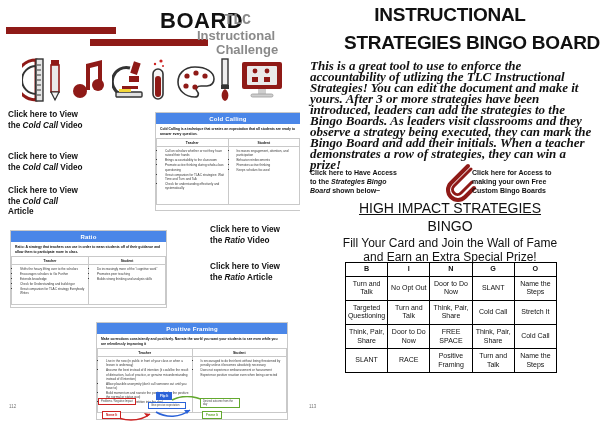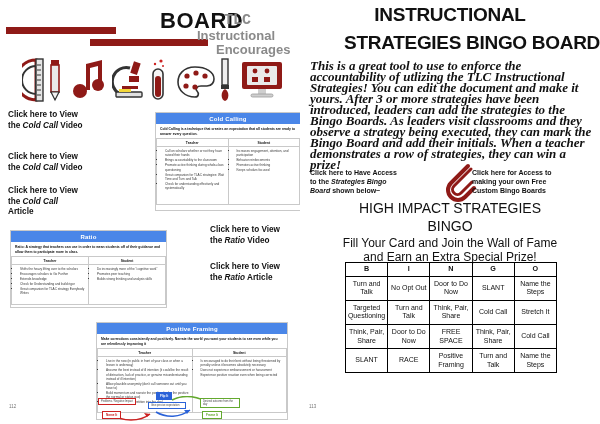--- a/index.html
+++ b/index.html
@@ -57,21 +57,21 @@
 <body>
 
 <div class="page page-left">
 
   <div class="hdr">
     <div class="bar1"></div>
     <div class="bar2"></div>
     <div class="extra">BOARD</div>
     <div class="tlc">TLC</div>
     <div class="instr">Instructional</div>
-    <div class="strat">Encourages</div>
+    <div class="strat">Challenge</div>
   </div>
 
   <div class="icons">
 
     <svg style="left:0;top:2px" width="26" height="48" viewBox="0 0 26 48">
       <path d="M14 4 A20 20 0 0 0 14 44 Z" fill="none" stroke="#8f1a17" stroke-width="3"></path>
       <path d="M14 10 A14 14 0 0 0 14 38 Z" fill="none" stroke="#333" stroke-width="2"></path>
       <rect x="14" y="3" width="7" height="42" fill="#e6e6e6" stroke="#333" stroke-width="1.4"></rect>
       <g stroke="#333" stroke-width="1">
         <line x1="15" y1="9" x2="19" y2="9"></line>
@@ -292,21 +292,21 @@
     <path d="M30 6 L13 23 C9 27 9 33 13 37 C17 41 23 41 27 37 L36 28" fill="none" stroke="#8f1a17" stroke-width="4" stroke-linecap="round"></path>
     <path d="M33 9 L16 26 C14 28 14 31 16 33 C18 35 21 35 23 33 L34 22" fill="none" stroke="#8f1a17" stroke-width="3" stroke-linecap="round"></path>
   </svg>
 
   <div class="acc" style="left:172px;top:168px;width:124px;">
     <span>Click here for Access to</span><br>
     <span>making your own Free</span><br>
     <span>Custom Bingo Boards</span>
   </div>
 
-  <div class="hi1" style="top:200px;">HIGH IMPACT STRATEGIES</div>
+  <div class="hi1" style="top:200px;text-decoration:underline;">HIGH IMPACT STRATEGIES</div>
   <div class="hi1" style="top:218px;">BINGO</div>
   <div class="hi2" style="top:250px;">and Earn an Extra Special Prize!</div>
   <div class="hi2" style="top:236px;">Fill Your Card and Join the Wall of Fame</div>
 
   <table class="bingo">
     <tbody>
         <tr>
       <th>B</th>
       <th>I</th>
       <th>N</th>

